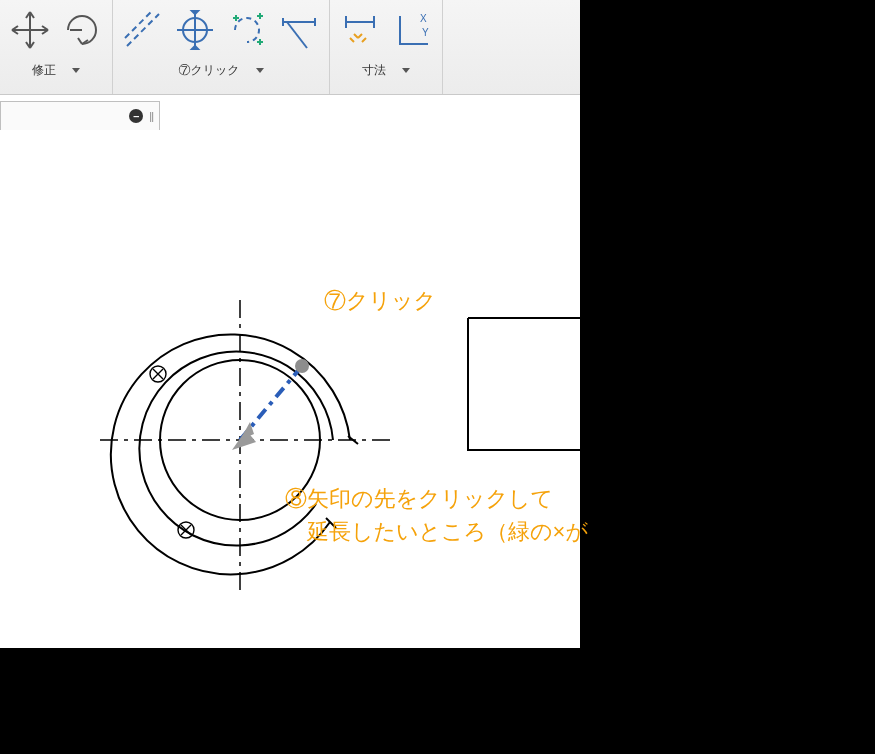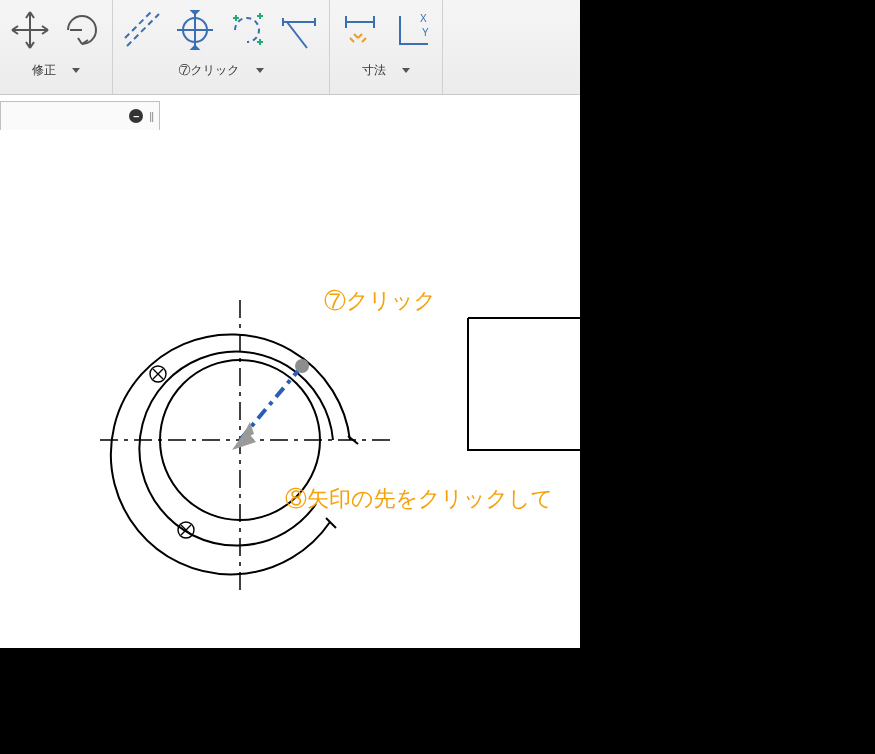--- a/index.html
+++ b/index.html
@@ -215,14 +215,14 @@
 </div>
 
 <div class="black-right"></div>
 <div class="black-bott"></div>
 
 <div class="anno anno7">
   <span>⑦クリック</span>
 </div>
 <div class="anno anno8">
   <span>⑧矢印の先をクリックして</span><br>
-  <br>
+  <span>　延長したいところ（緑の×が</span><br>
 </div>
 
 </body></html>

